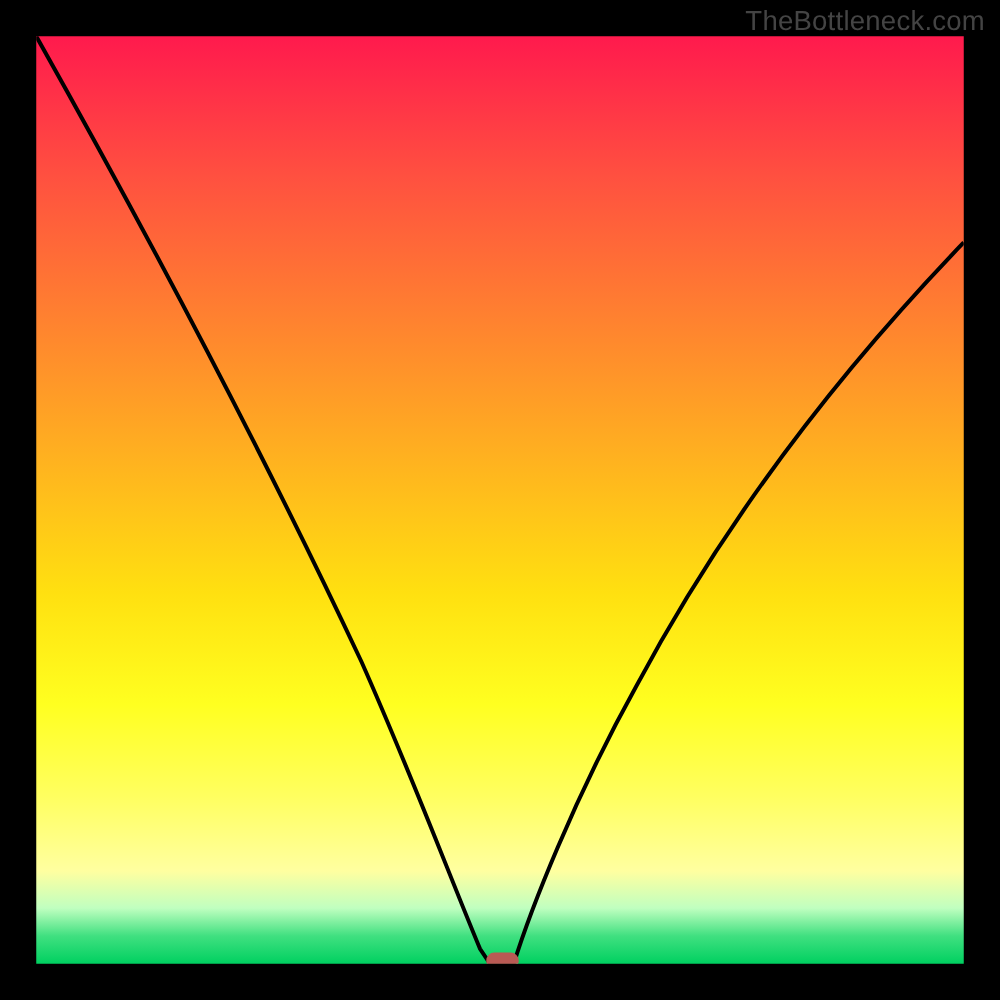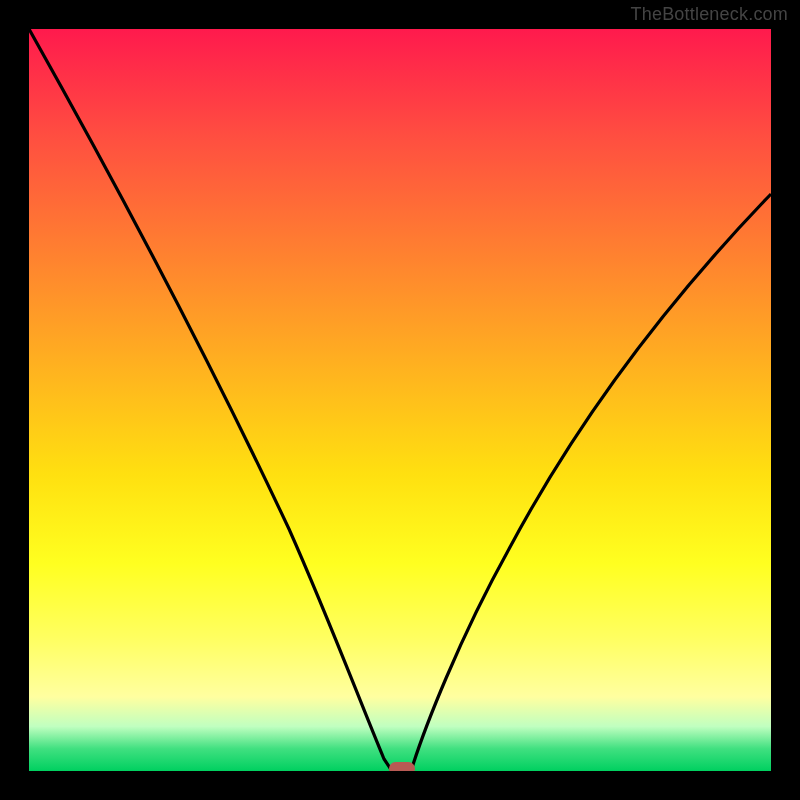--- a/index.html
+++ b/index.html
@@ -37,21 +37,21 @@
       #c0ffc0 94%,
       #40e080 97%,
       #00d060 100%
     );
   }
   .watermark {
     position: absolute;
     top: 4px;
     right: 12px;
     color: #444;
-    font-size: 18px;
+    font-size: 22px;
     font-weight: 500;
     letter-spacing: 0.2px;
   }
   svg.curve {
     position: absolute;
     left: 29px;
     top: 29px;
     width: 742px;
     height: 742px;
   }

